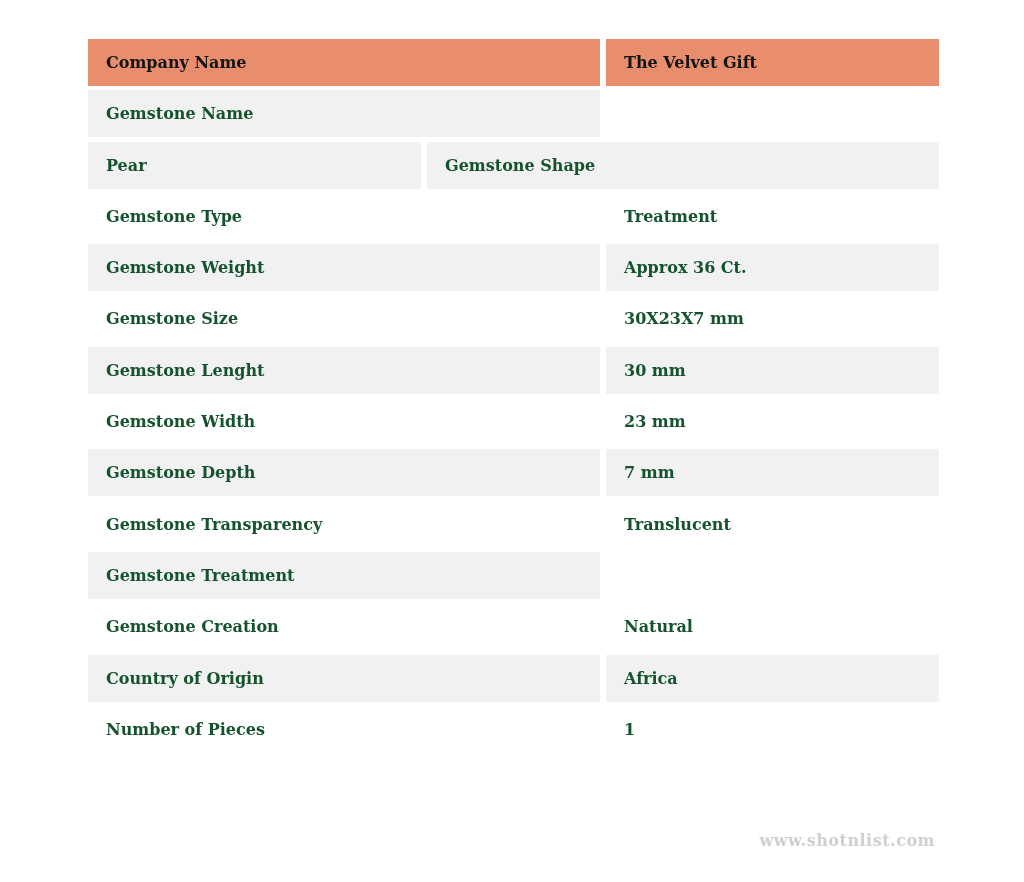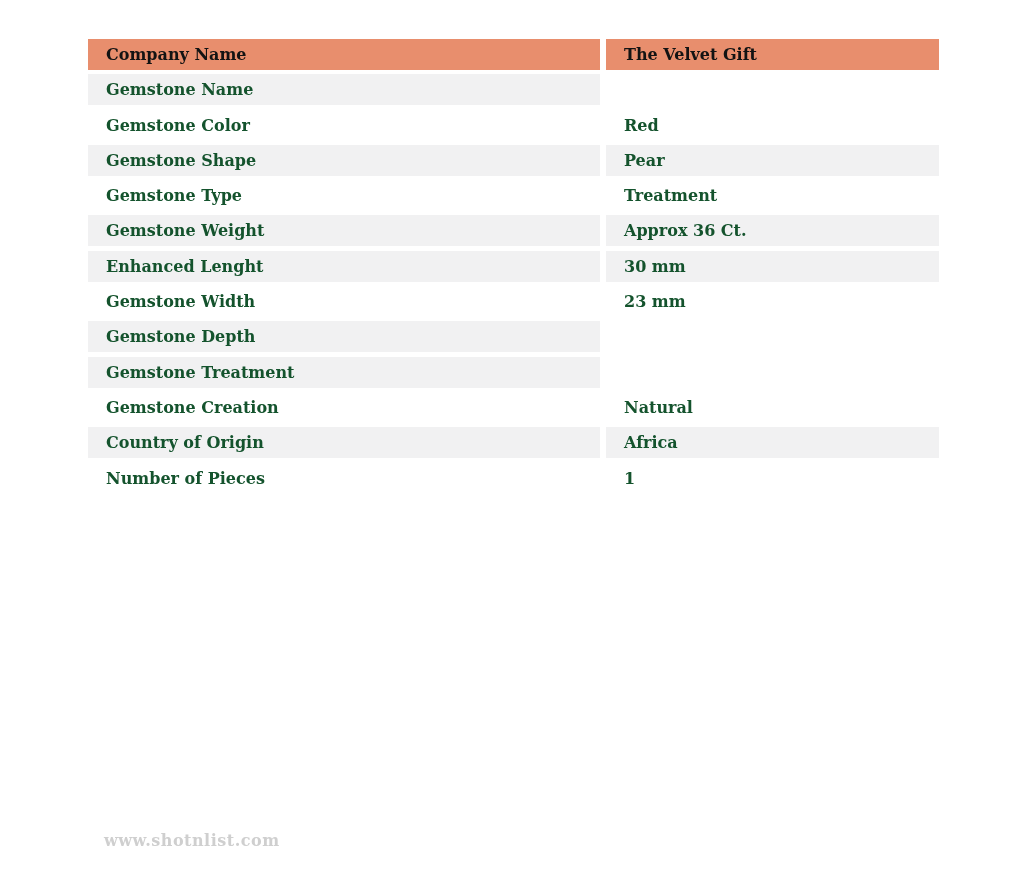--- a/index.html
+++ b/index.html
@@ -20,88 +20,94 @@
     left: 88px;
     top: 39px;
     width: 851px;
     display: flex;
     flex-direction: column;
     gap: 4.3px;
   }
   .row {
     display: flex;
     gap: 6px;
-    height: 31px;
+    height: 47px;
     flex: 0 0 auto;
   }
   .cell {
     display: flex;
     align-items: center;
     padding-left: 18px;
     font-weight: bold;
     font-size: 16px;
     color: #14532d;
     box-sizing: border-box;
   }
   .cell.label { width: 512px; }
   .cell.value { flex: 1; }
   .row.header .cell { background: var(--header-bg, #e88e6d); color: #131313; }
   .row.gray .cell { background: var(--alt-bg, #f1f1f2); }
   .row.white .cell { background: var(--row-bg, #ffffff); }
   .watermark {
     position: absolute;
-    left: 104px;
+    left: 86px;
     top: 831px;
     width: 849px;
+    text-align: right;
     font-weight: bold;
     font-size: 16px;
     letter-spacing: 0.5px;
     color: var(--watermark-color, #cfcfcf);
   }
 </style>
 </head>
 <body>
 
 <div class="page">
 
   <div class="table-wrap">
     <div class="row header">
       <div class="cell label">Company Name</div>
       <div class="cell value">The Velvet Gift</div>
     </div>
 
   <div class="row gray">
         <div class="cell label">Gemstone Name</div>
       </div>
-      <div class="row white">
-        <div class="cell label">Gemstone Color</div>
-        <div class="cell value">Red</div>
-      </div>
       <div class="row gray">
+        <div class="cell value">Pear</div>
         <div class="cell label">Gemstone Shape</div>
-        <div class="cell value">Pear</div>
       </div>
       <div class="row white">
         <div class="cell label">Gemstone Type</div>
         <div class="cell value">Treatment</div>
       </div>
       <div class="row gray">
         <div class="cell label">Gemstone Weight</div>
         <div class="cell value">Approx 36 Ct.</div>
       </div>
+      <div class="row white">
+        <div class="cell label">Gemstone Size</div>
+        <div class="cell value">30X23X7 mm</div>
+      </div>
       <div class="row gray">
-        <div class="cell label">Enhanced Lenght</div>
+        <div class="cell label">Gemstone Lenght</div>
         <div class="cell value">30 mm</div>
       </div>
       <div class="row white">
         <div class="cell label">Gemstone Width</div>
         <div class="cell value">23 mm</div>
       </div>
       <div class="row gray">
         <div class="cell label">Gemstone Depth</div>
+        <div class="cell value">7 mm</div>
+      </div>
+      <div class="row white">
+        <div class="cell label">Gemstone Transparency</div>
+        <div class="cell value">Translucent</div>
       </div>
       <div class="row gray">
         <div class="cell label">Gemstone Treatment</div>
       </div>
       <div class="row white">
         <div class="cell label">Gemstone Creation</div>
         <div class="cell value">Natural</div>
       </div>
       <div class="row gray">
         <div class="cell label">Country of Origin</div>

